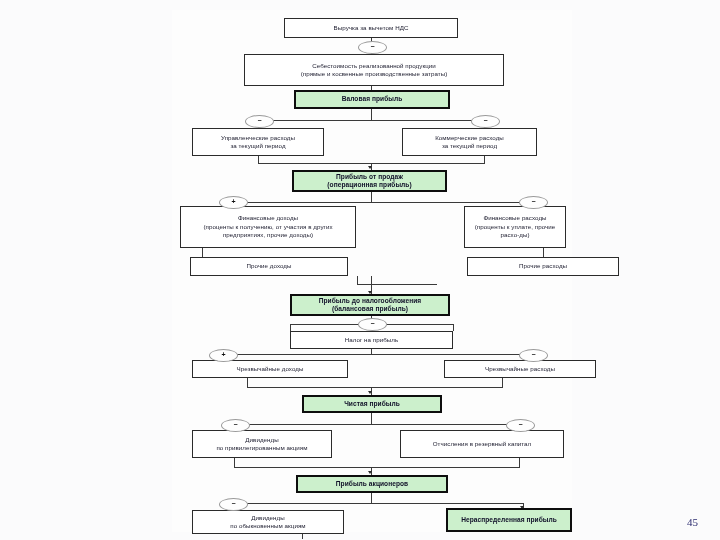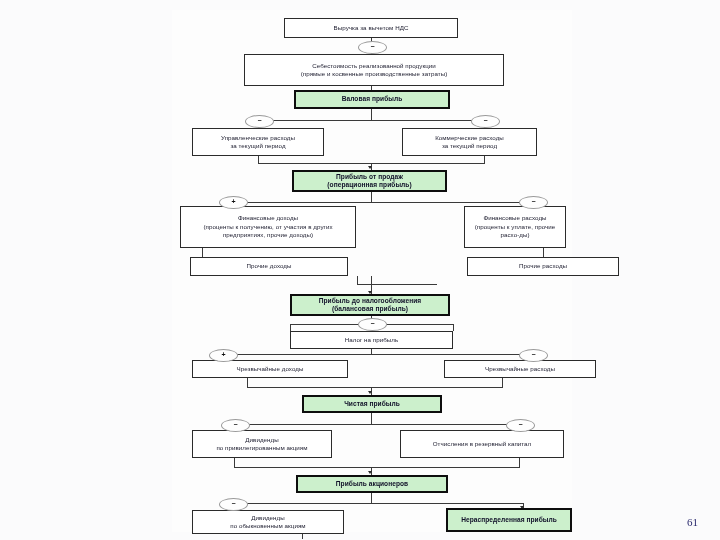--- a/index.html
+++ b/index.html
@@ -271,14 +271,14 @@
     <div class="op" style="left:347px;top:186px;">−</div>
     <div class="op" style="left:186px;top:308px;">−</div>
     <div class="op" style="left:37px;top:339px;">+</div>
     <div class="op" style="left:347px;top:339px;">−</div>
     <div class="op" style="left:49px;top:409px;">−</div>
     <div class="op" style="left:334px;top:409px;">−</div>
     <div class="op" style="left:47px;top:488px;">−</div>
 
   </div>
 
-  <div class="pagenum">61</div>
+  <div class="pagenum">45</div>
 </div>
 
 </body></html>

